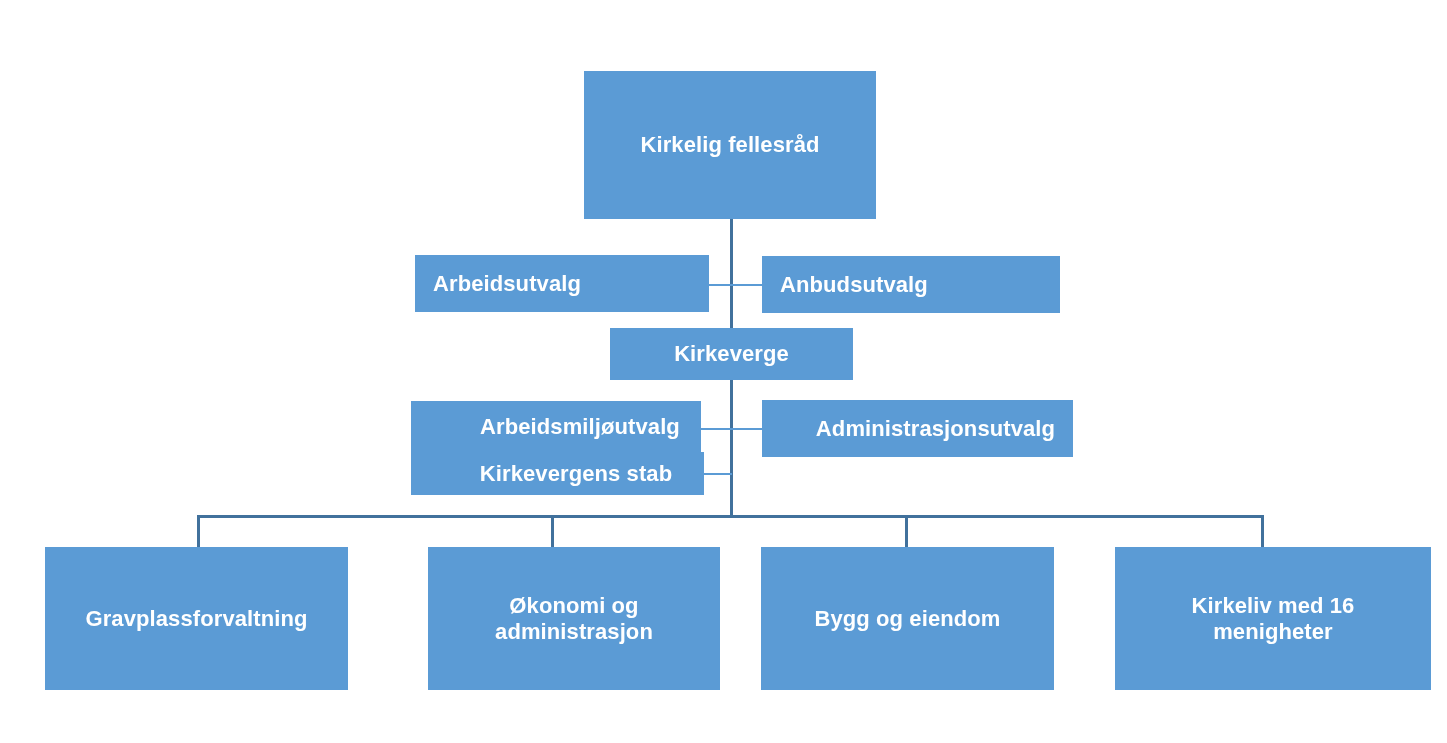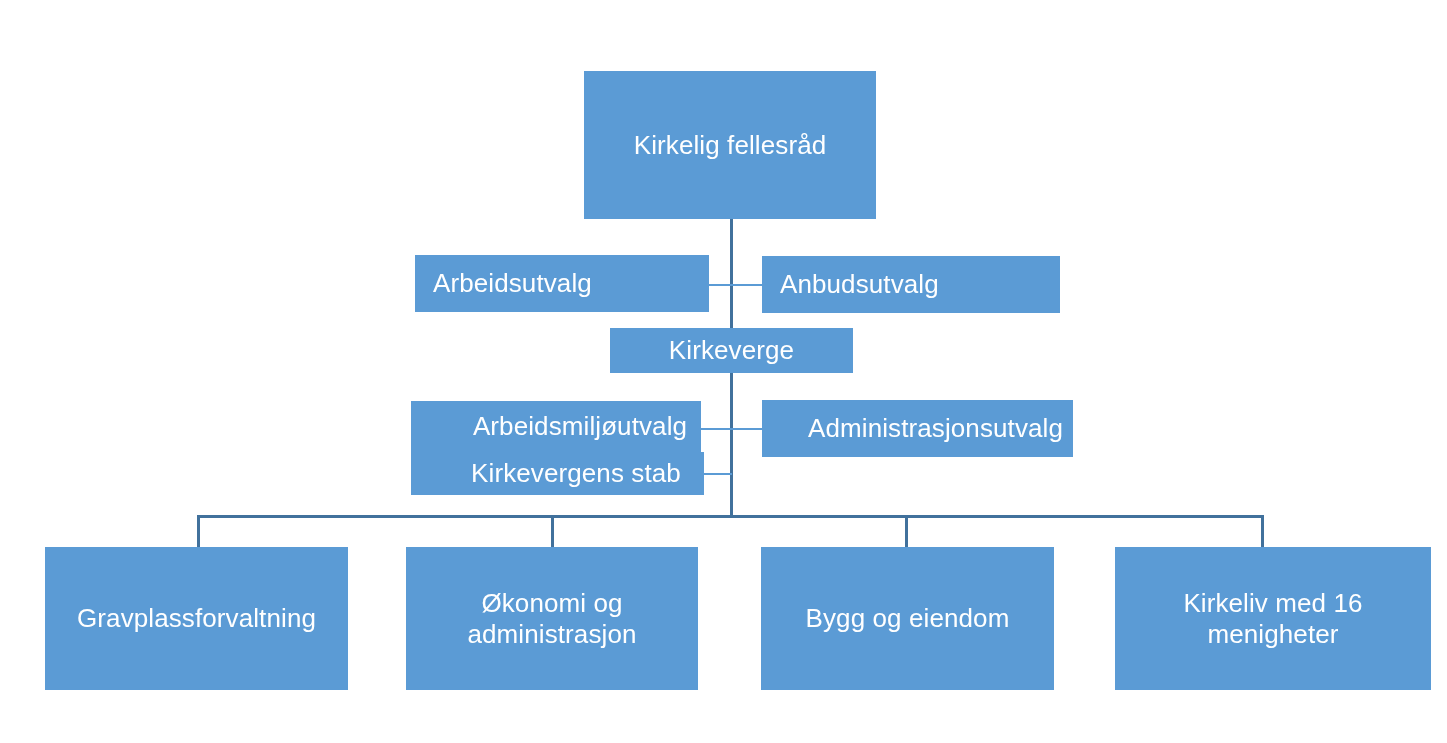--- a/index.html
+++ b/index.html
@@ -20,23 +20,23 @@
     background: #5B9BD5;
     color: #ffffff;
     display: flex;
     align-items: center;
     box-sizing: border-box;
     z-index: 3;
   }
   .node-label {
     display: block;
     width: 100%;
-    font-size: 26px;
+    font-size: 22px;
     line-height: 1.18;
-    font-weight: 400;
+    font-weight: 700;
     white-space: pre-line;
     letter-spacing: 0.1px;
   }
   .align-center { justify-content: center; }
   .align-center .node-label { text-align: center; }
   .align-left { justify-content: center; }
   .align-left .node-label { text-align: left; padding-left: 18px; }
 
   .connector {
     position: absolute;
@@ -72,41 +72,41 @@
   </div>
 
   <div class="node-box align-left" style="left:415px; top:255px; width:294px; height:57px;">
     <span class="node-label">Arbeidsutvalg</span>
   </div>
 
   <div class="node-box align-left" style="left:762px; top:256px; width:298px; height:57px;">
     <span class="node-label">Anbudsutvalg</span>
   </div>
 
-  <div class="node-box align-center" style="left:610px; top:328px; width:243px; height:45px;">
+  <div class="node-box align-center" style="left:610px; top:328px; width:243px; height:52px;">
     <span class="node-label">Kirkeverge</span>
   </div>
 
   <div class="node-box align-center" style="left:411px; top:401px; width:290px; height:51px;padding-left:48px;">
     <span class="node-label">Arbeidsmiljøutvalg</span>
   </div>
 
   <div class="node-box align-center" style="left:762px; top:400px; width:311px; height:57px;padding-left:36px;">
     <span class="node-label">Administrasjonsutvalg</span>
   </div>
 
   <div class="node-box align-center" style="left:411px; top:452px; width:293px; height:43px;padding-left:37px;">
     <span class="node-label">Kirkevergens stab</span>
   </div>
 
   <div class="node-box align-center" style="left:45px; top:547px; width:303px; height:143px;">
     <span class="node-label">Gravplassforvaltning</span>
   </div>
 
-  <div class="node-box align-center" style="left:406px; top:547px; width:292px; height:143px;">
+  <div class="node-box align-center" style="left:428px; top:547px; width:292px; height:143px;">
     <span class="node-label">Økonomi og
 administrasjon</span>
   </div>
 
   <div class="node-box align-center" style="left:761px; top:547px; width:293px; height:143px;">
     <span class="node-label">Bygg og eiendom</span>
   </div>
 
   <div class="node-box align-center" style="left:1115px; top:547px; width:316px; height:143px;">
     <span class="node-label">Kirkeliv med 16

